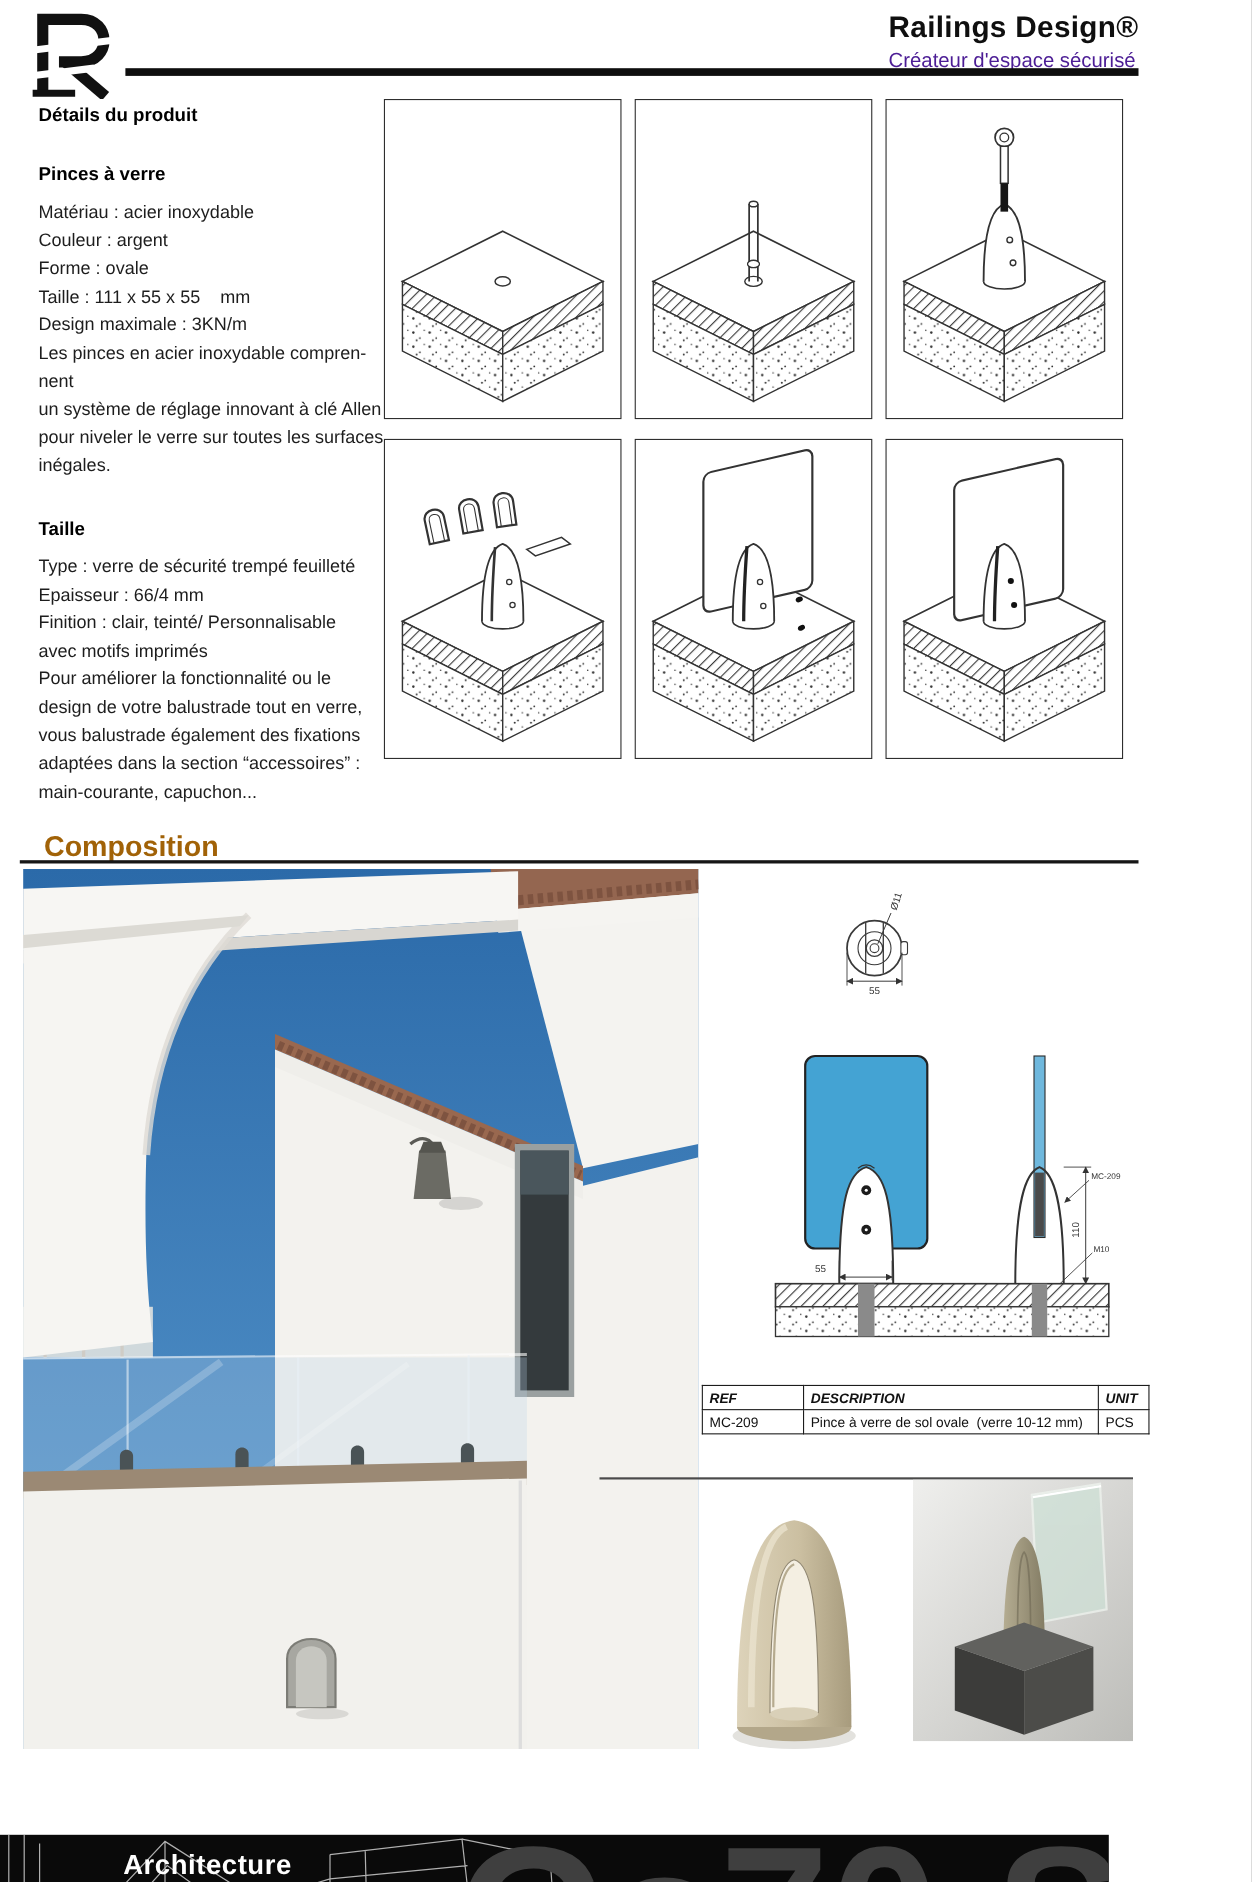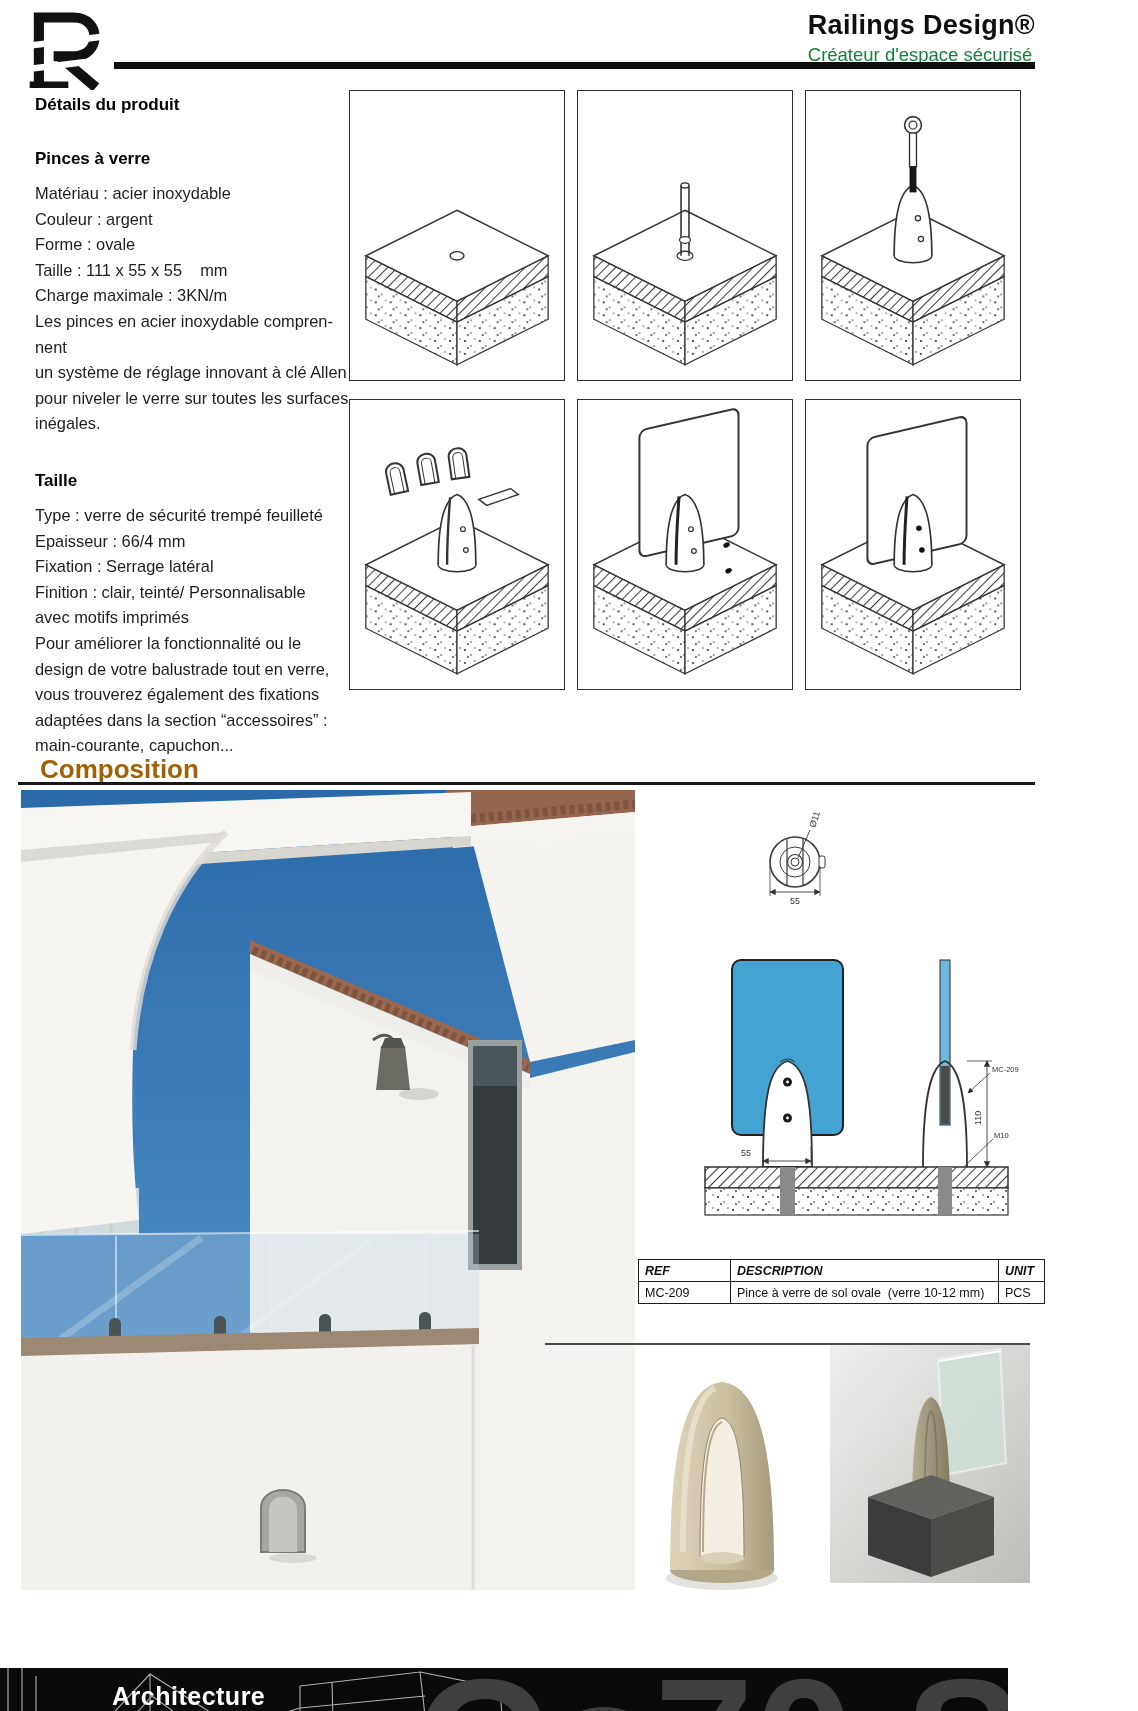--- a/index.html
+++ b/index.html
@@ -3,21 +3,21 @@
 <meta charset="utf-8">
 <style>
   html,body{margin:0;padding:0;background:#9a9a9a;}
   *{box-sizing:border-box;}
   .page{position:relative;width:1138px;height:1711px;background:#ffffff;margin:0 auto;
         overflow:hidden;font-family:"Liberation Sans",sans-serif;color:#1b1b1b;}
   
   .logo{position:absolute;left:26px;top:4px;width:92px;height:86px;}
   .brand{position:absolute;top:10px;right:103px;}
   .brand-name{font-size:27px;font-weight:bold;color:#0f0f0f;letter-spacing:.3px;}
-  .brand-tag{font-size:18.5px;color:#15803d;margin-top:3px;}
+  .brand-tag{font-size:18.5px;color:#4c1d95;margin-top:3px;}
   .rule{position:absolute;left:114px;top:62px;width:921px;height:7px;background:#0e0e0e;}
   
   .col{position:absolute;left:35px;top:95px;width:322px;}
   .h-sec{font-size:17px;font-weight:bold;color:#000;}
   .gap1{height:34px;}
   .gap2{height:12px;}
   .line{font-size:16.4px;line-height:25.6px;color:#1d1d1d;}
   
   .stepbox{position:absolute;width:216px;height:291px;border:1.6px solid #2e2e2e;background:#fff;}
   .stepbox svg{width:100%;height:100%;display:block;}
@@ -118,37 +118,36 @@
 
   <div class="col">
     <div class="h-sec">Détails du produit</div>
     <div class="gap1"></div>
     <div class="h-sec">Pinces à verre</div>
     <div class="gap2"></div>
     <div class="line">Matériau : acier inoxydable</div>
     <div class="line">Couleur : argent</div>
     <div class="line">Forme : ovale</div>
     <div class="line">Taille : 111 x 55 x 55&nbsp;&nbsp;&nbsp;&nbsp;mm</div>
-    <div class="line">Charge maximale : 3KN/m</div>
+    <div class="line">Design maximale : 3KN/m</div>
     <div class="line">Les pinces en acier inoxydable compren-</div>
     <div class="line">nent</div>
     <div class="line">un système de réglage innovant à clé Allen</div>
     <div class="line">pour niveler le verre sur toutes les surfaces</div>
     <div class="line">inégales.</div>
     <div class="gap1"></div>
     <div class="h-sec">Taille</div>
     <div class="gap2"></div>
     <div class="line">Type : verre de sécurité trempé feuilleté</div>
     <div class="line">Epaisseur : 66/4 mm</div>
-    <div class="line">Fixation : Serrage latéral</div>
     <div class="line">Finition : clair, teinté/ Personnalisable</div>
     <div class="line">avec motifs imprimés</div>
     <div class="line">Pour améliorer la fonctionnalité ou le</div>
     <div class="line">design de votre balustrade tout en verre,</div>
-    <div class="line">vous trouverez également des fixations</div>
+    <div class="line">vous balustrade également des fixations</div>
     <div class="line">adaptées dans la section “accessoires” :</div>
     <div class="line">main-courante, capuchon...</div>
   </div>
 
   <div class="stepbox b1">
     <svg viewBox="0 0 216 291">
       <use href="#isoblock" x="8" y="118" width="200" height="160"></use>
       <ellipse cx="108" cy="166" rx="7" ry="4.2" fill="#fff" stroke="#333" stroke-width="1.4"></ellipse>
     </svg>
   </div>

